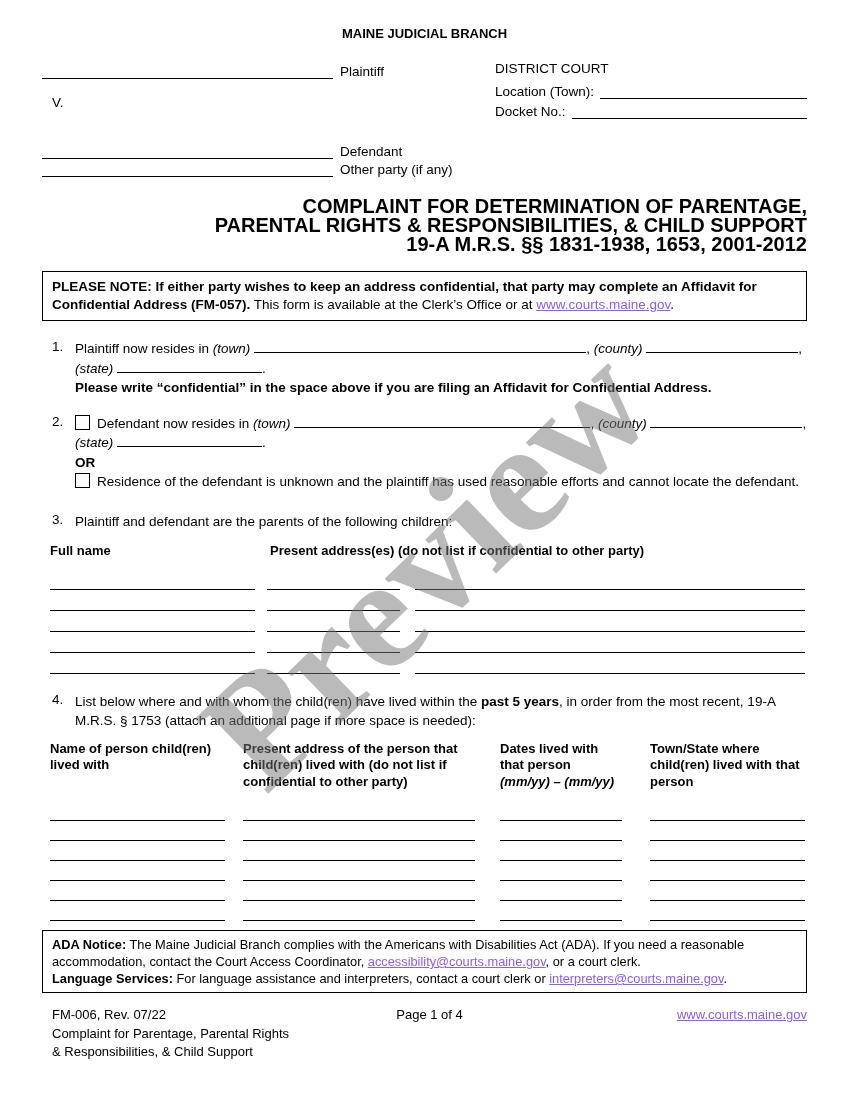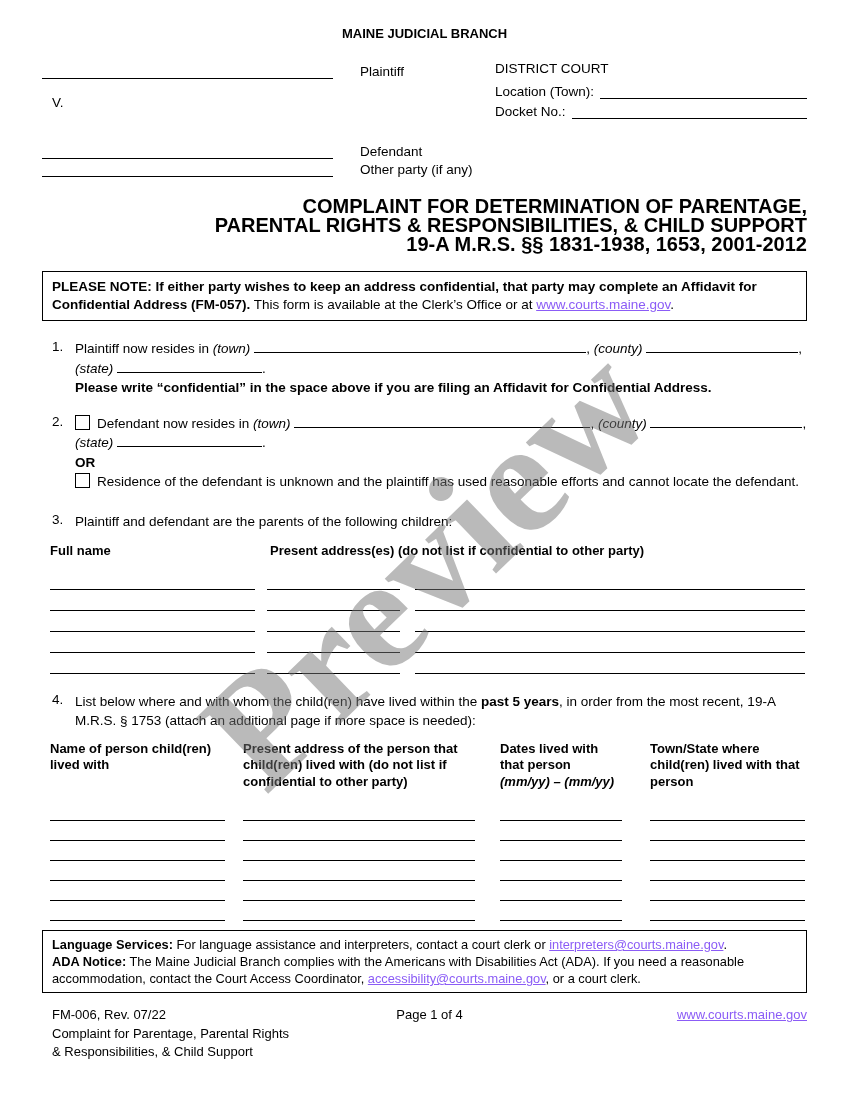--- a/index.html
+++ b/index.html
@@ -11,21 +11,21 @@
   .nowrap{white-space:nowrap;}
   .link{color:#8b5cf6;text-decoration:underline;cursor:pointer;}
   .blank{display:inline-block;border-bottom:1px solid #000;height:13px;vertical-align:baseline;}
   .w332{width:332px;} .w296{width:296px;} .w152{width:152px;} .w145{width:145px;}
 
   .branch-title{text-align:center;font-weight:bold;font-size:13px;}
 
   .caption{display:flex;margin-top:20px;}
   .caption-left{width:453px;flex:none;}
   .caption-right{flex:1;}
-  .blank-row{display:flex;align-items:flex-end;height:18px;gap:20px;}
+  .blank-row{display:flex;align-items:flex-end;height:18px;}
   .party-blank{width:291px;flex:none;border-bottom:1px solid #000;height:14px;}
   .party-label{margin-left:7px;white-space:nowrap;}
   .v-row{margin:16px 0 30px 10px;height:16px;}
   .court-name{height:19px;}
   .cr-row{display:flex;align-items:flex-end;height:19px;margin-bottom:1px;}
   .cr-label{white-space:nowrap;margin-right:6px;}
   .cr-blank{flex:1;border-bottom:1px solid #000;height:14px;}
 
   .form-title{text-align:right;font-weight:bold;font-size:20px;line-height:19px;margin-top:20px;}
 
@@ -217,22 +217,22 @@
         <div class="trow">
         <span class="c1 cellline"></span>
         <span class="c2 cellline"></span>
         <span class="c3 cellline"></span>
         <span class="c4 cellline"></span>
       </div>
       </div>
   </div>
 
   <div class="ada-box">
+    <div><span class="b">ADA Notice:</span><span> The Maine Judicial Branch complies with the Americans with Disabilities Act (ADA). If you need a reasonable accommodation, contact the Court Access Coordinator, </span><a class="link">accessibility@courts.maine.gov</a><span>, or a court clerk.</span></div>
     <div><span class="b">Language Services:</span><span> For language assistance and interpreters, contact a court clerk or </span><a class="link">interpreters@courts.maine.gov</a><span>.</span></div>
-    <div><span class="b">ADA Notice:</span><span> The Maine Judicial Branch complies with the Americans with Disabilities Act (ADA). If you need a reasonable accommodation, contact the Court Access Coordinator, </span><a class="link">accessibility@courts.maine.gov</a><span>, or a court clerk.</span></div>
   </div>
 
   <div class="footer">
     <div class="footer-row">
       <span>FM-006, Rev. 07/22</span>
       <span class="footer-center">Page 1 of 4</span>
       <span class="footer-right"><a class="link">www.courts.maine.gov</a></span>
     </div>
     <div>Complaint for Parentage, Parental Rights</div>
     <div>&amp; Responsibilities, &amp; Child Support</div>

